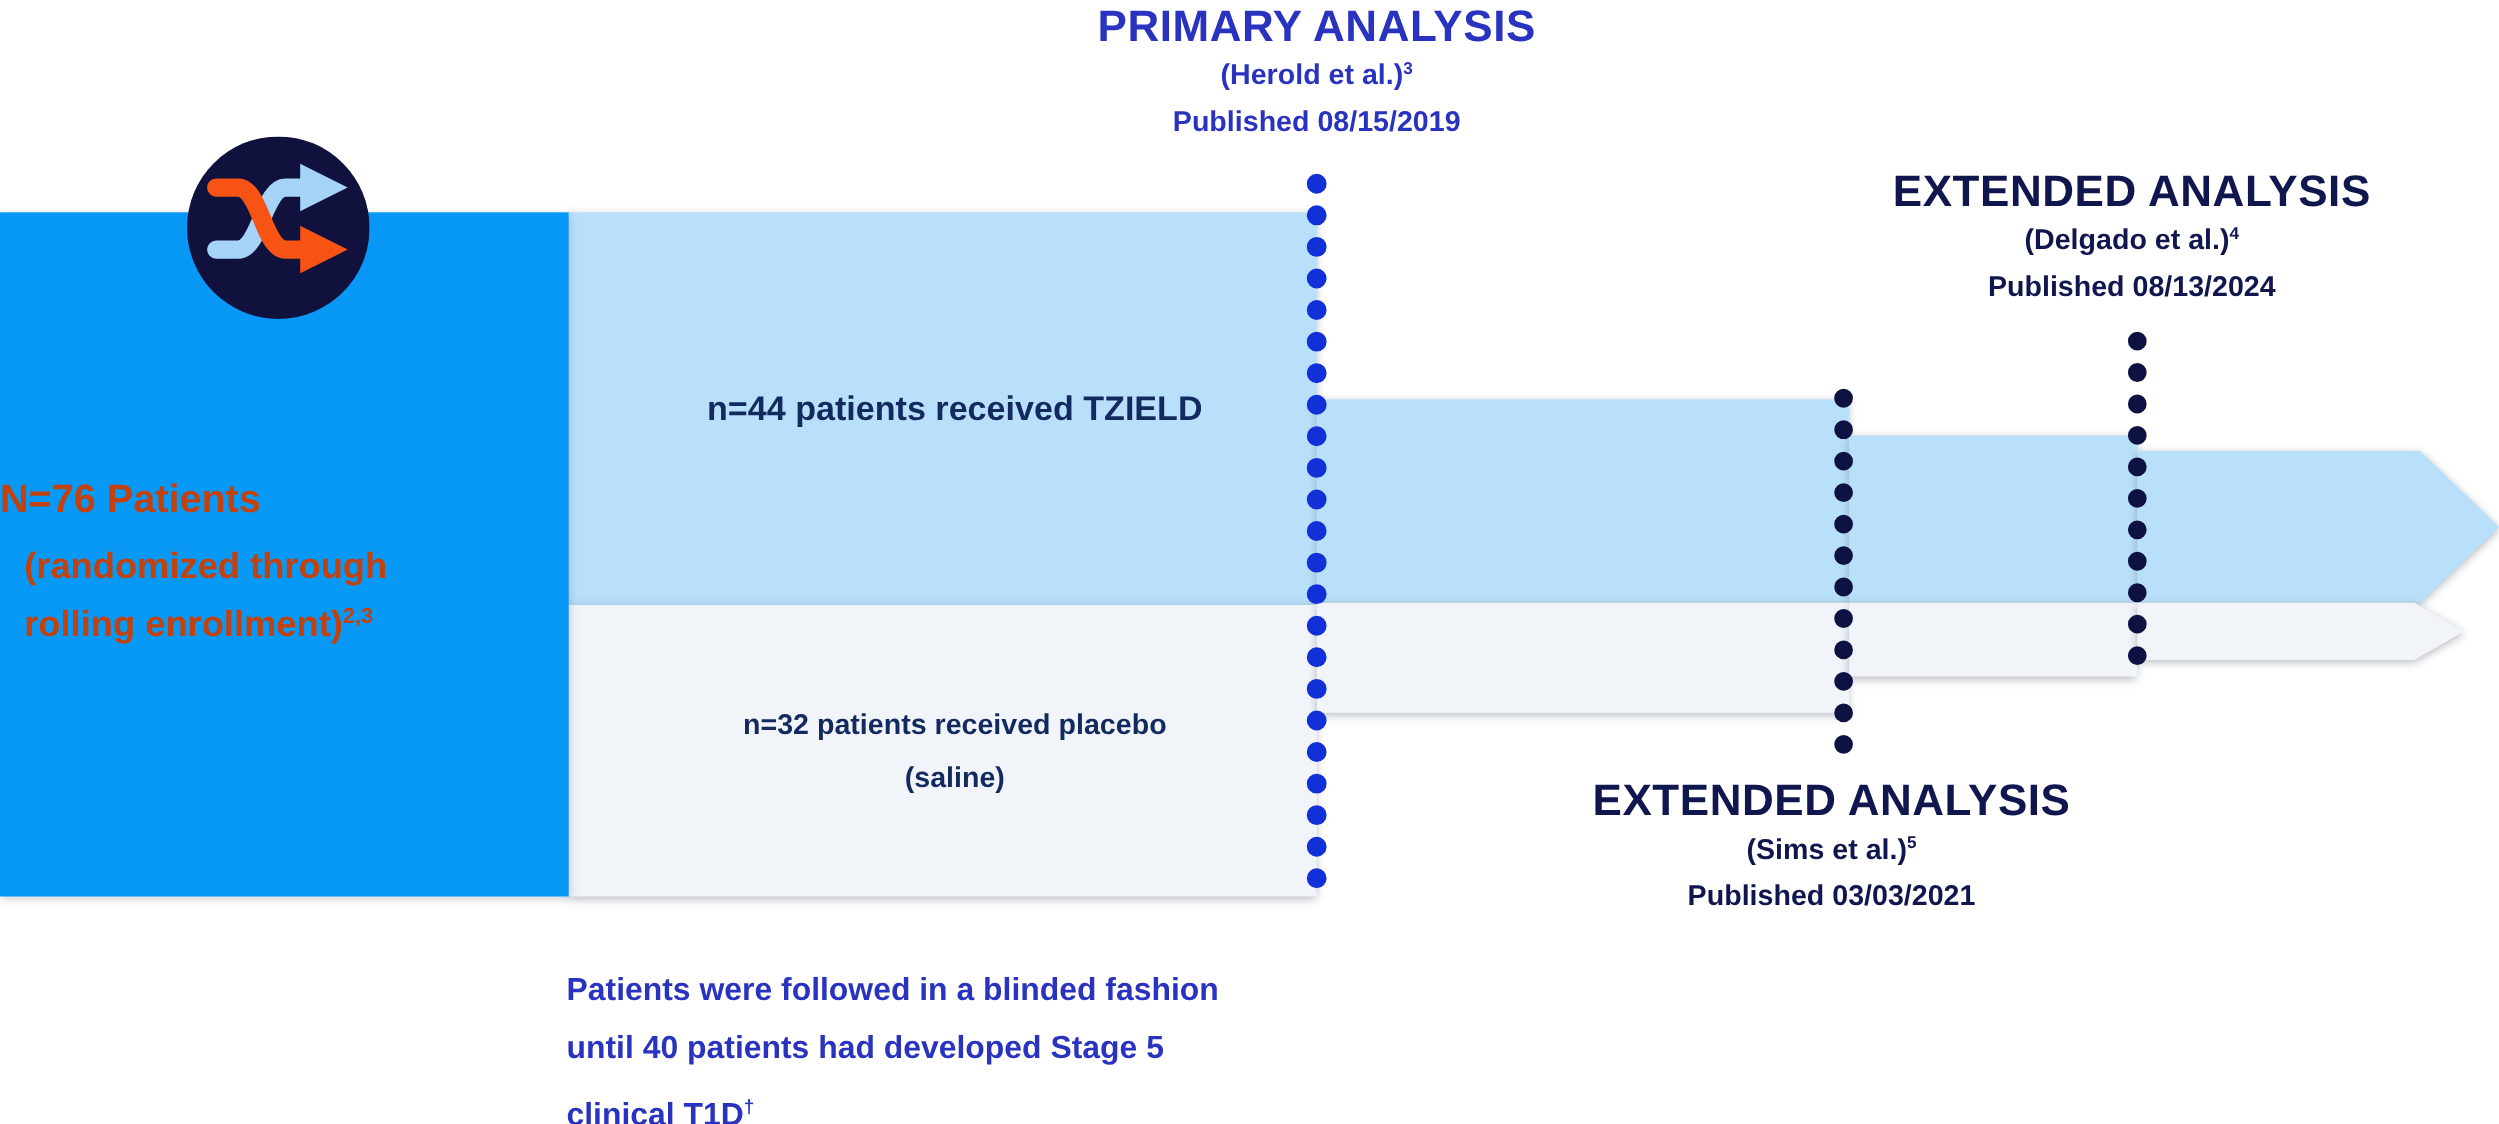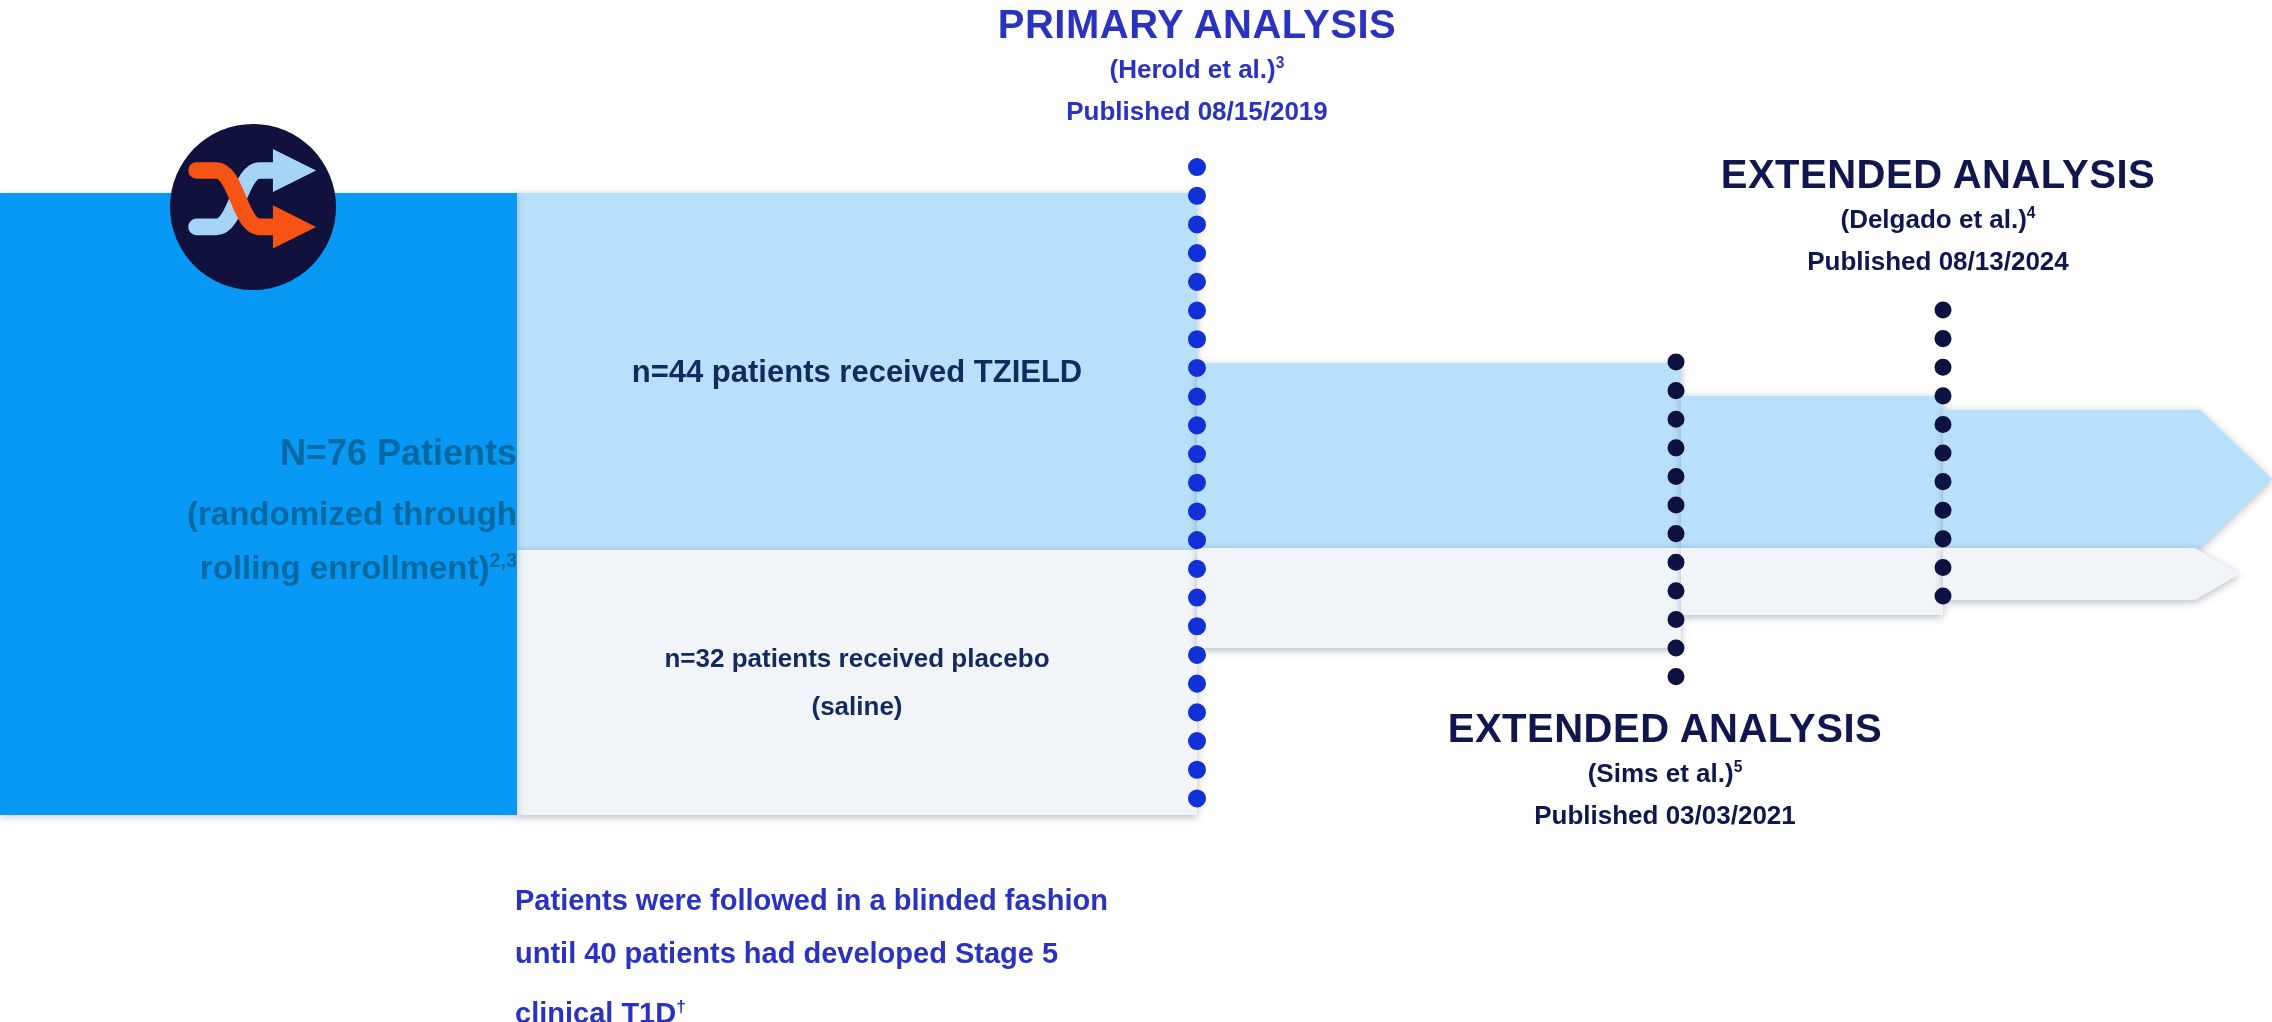--- a/index.html
+++ b/index.html
@@ -16,31 +16,31 @@
   .bar-tzield{background:#b9e0fb;}
   .bar-placebo{background:#f1f5fa;}
   .arrow-svg{position:absolute;overflow:visible;}
   .arrow-shape{filter:drop-shadow(0 2px 4px rgba(90,100,115,.45));}
 
   
   .enroll-box{
     position:absolute;left:0;top:193px;width:517px;height:622px;
     background:#0899f7;box-shadow:0 2px 8px rgba(90,100,115,.35);
   }
-  .enroll-text{position:absolute;left:0;top:430px;width:517px;text-align:right;color:#0369a1;}
+  .enroll-text{position:absolute;left:0;top:430px;width:517px;text-align:left;color:#c2410c;}
   .enroll-line1{font-size:36px;font-weight:700;line-height:46px;}
-  .enroll-line2,.enroll-line3{font-size:33px;font-weight:600;line-height:47px;}
+  .enroll-line2,.enroll-line3{font-size:33px;font-weight:600;line-height:47px;padding-left:22px;}
   .enroll-line2{margin-top:14px;}
   sup{font-size:60%;font-weight:600;}
 
   
   .badge{position:absolute;left:170px;top:124px;width:166px;height:166px;}
 
   
-  .bar-label{position:absolute;text-align:center;color:#132a5e;font-weight:700;}
+  .bar-label{position:absolute;text-align:center;color:#132a5e;font-weight:700;margin-left:11px;}
   .tzield-label{left:517px;top:350px;width:680px;font-size:31px;line-height:44px;}
   .placebo-label{left:517px;top:634px;width:680px;font-size:26px;line-height:48px;}
 
   
   .analysis{position:absolute;width:540px;text-align:center;}
   .analysis .title{font-size:40px;font-weight:800;letter-spacing:.5px;line-height:36px;}
   .analysis .sub{font-size:26px;font-weight:600;line-height:42px;}
   .analysis .sub:first-of-type{margin-top:18px;}
   .primary{left:927px;top:6px;color:#2a33c0;}
   .ext-delgado{left:1668px;top:156px;color:#10164e;}

